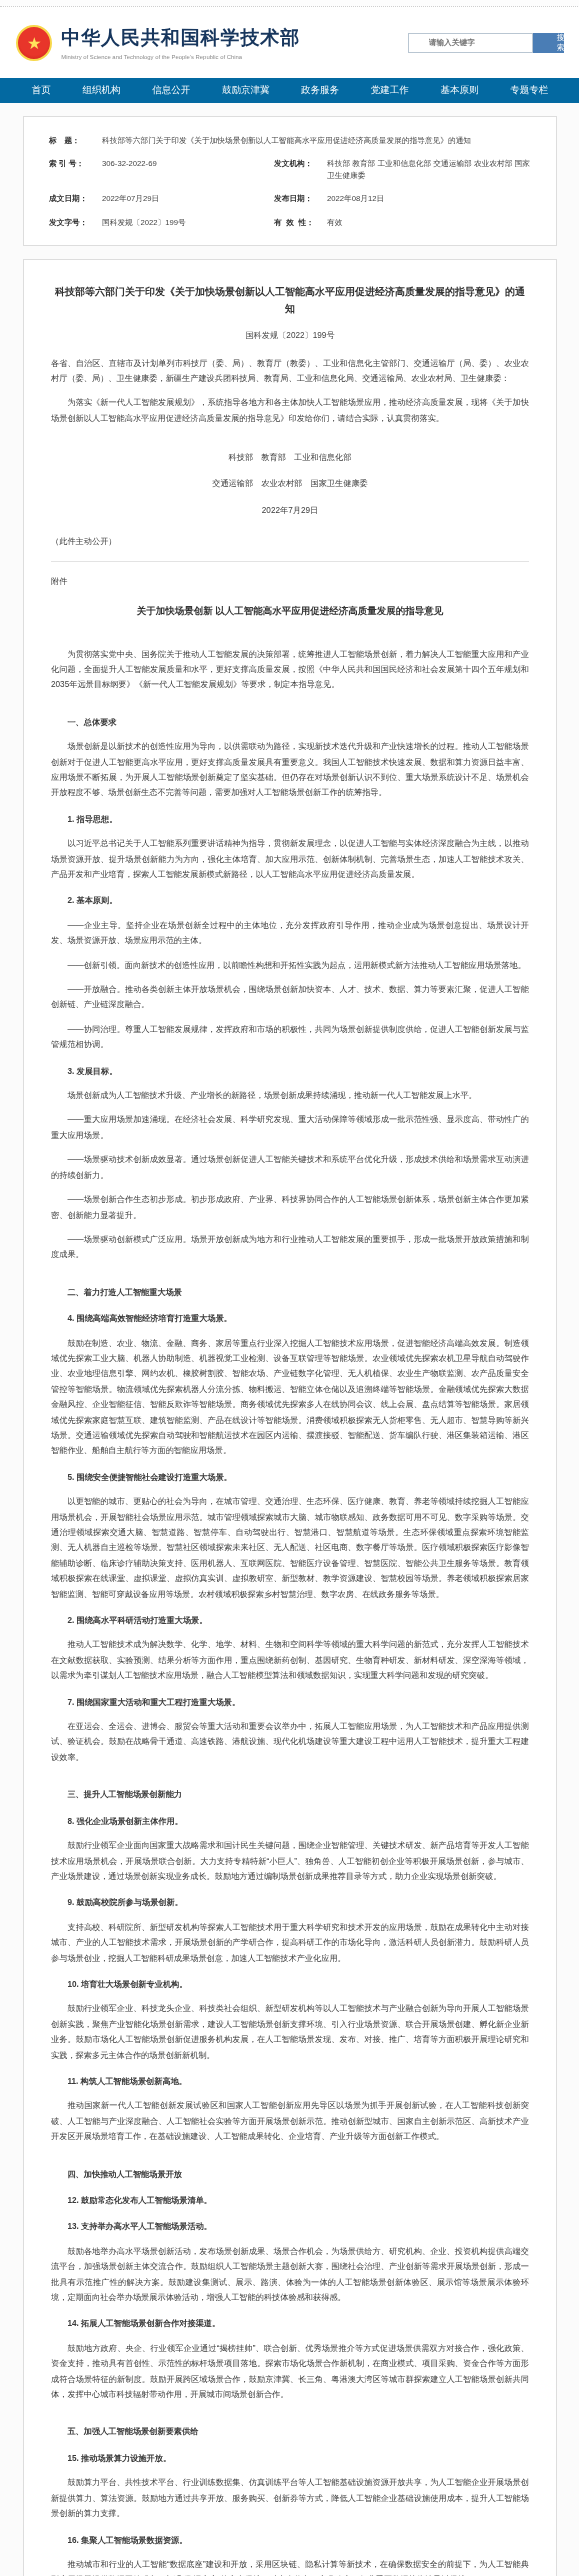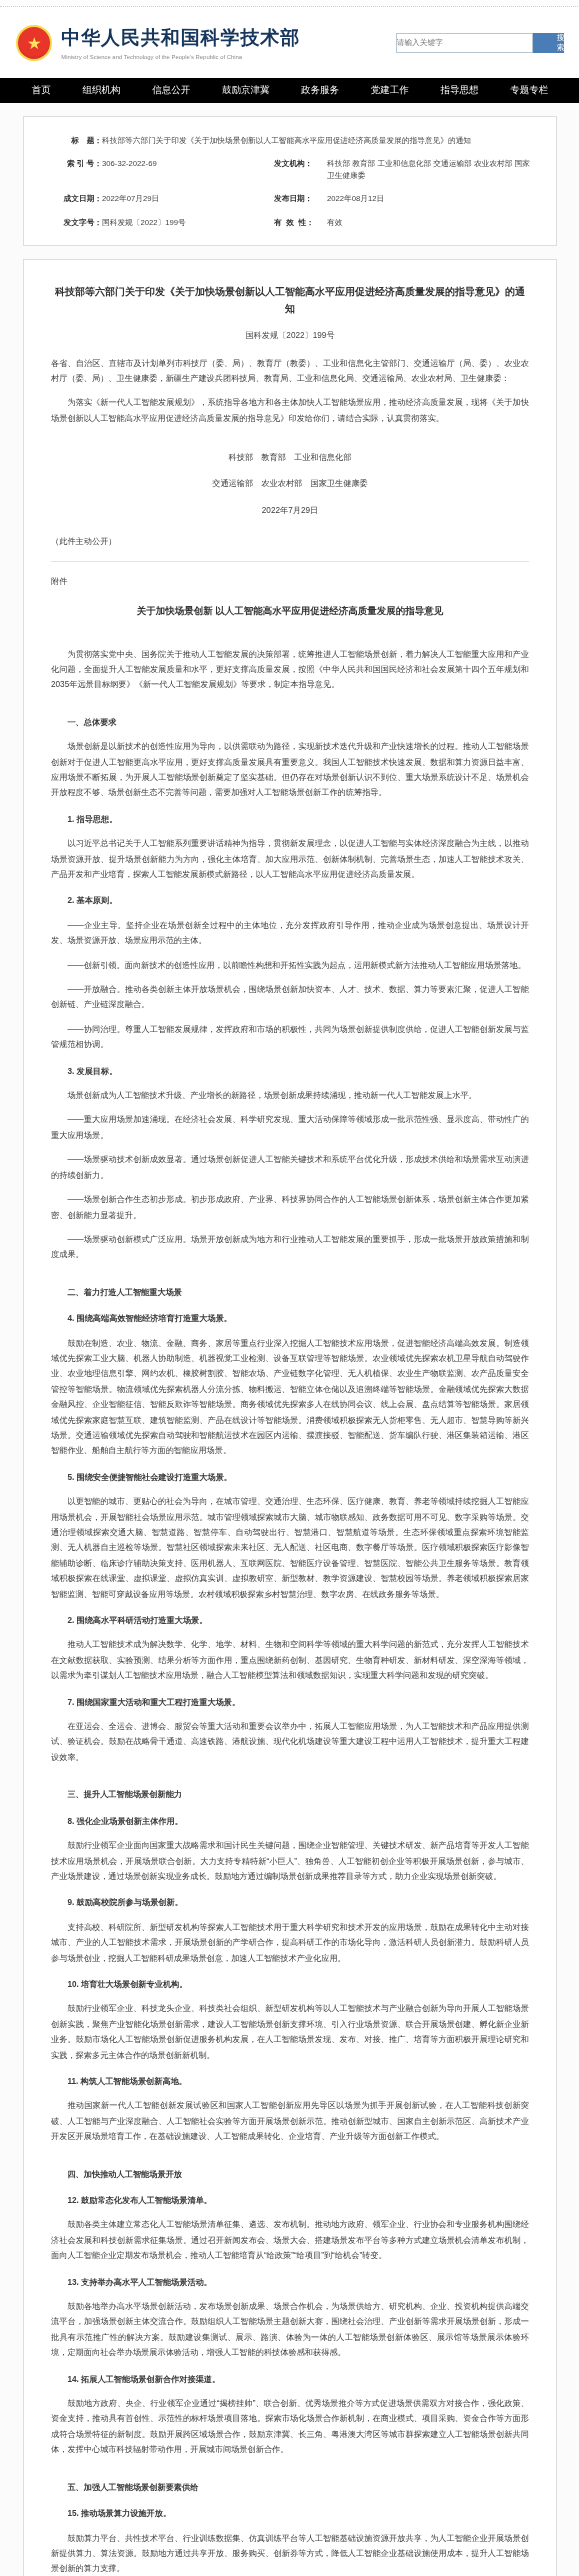--- a/index.html
+++ b/index.html
@@ -19,41 +19,41 @@
     width:36px; height:36px; border-radius:50%;
     background:radial-gradient(circle at 50% 42%, #e8352a 60%, #c21f14 100%);
     border:2.7px solid #f7d84b; display:flex; align-items:center; justify-content:center;
     color:#ffe45c; font-size:16.3px; line-height:1; flex:0 0 auto;
   }
   .site-titles { margin-left:9px; }
   .site-title-cn { font-size:19px; font-weight:bold; color:#17365d; letter-spacing:0.9px; font-family:"Liberation Serif","DejaVu Serif",serif; }
   .site-title-en { font-size:5.9px; color:#8a8a8a; margin-top:2.7px; }
   .search-area { margin-left:auto; display:flex; }
   .search-input {
-    width:137px; height:20px; border:0.9px solid #b9c6d2; padding:0 0;
-    font-size:7.7px; color:#999; outline:none; font-family:inherit;
+    width:125px; height:20px; border:0.9px solid #b9c6d2; padding:0 20px;
+    font-size:7.7px; color:#999; outline:none; font-family:inherit;font-weight:bold;
   }
   .search-btn {
     height:20px; width:31px; background:#4a7db5; color:#fff; border:none;
     font-size:7.7px; cursor:pointer; font-family:inherit;padding-left:24px;
   }
 
   
-  .main-nav { height:25px; background:#000000; display:flex; align-items:stretch; justify-content:space-around; padding:0 16px; }
+  .main-nav { height:25px; background:#0369a1; display:flex; align-items:stretch; justify-content:space-around; padding:0 16px; }
   .main-nav a { color:#ffffff; font-size:9.5px; text-decoration:none; display:flex; align-items:center; padding:0 9px; cursor:pointer; }
 
   
   .page-wrap { background:#fbfbfb; padding:12.7px 0 0 0; }
   .card { width:534px; margin:0 auto; background:#fff; border:0.9px solid #ddd; }
 
   
   .meta-card { padding:12.7px 25px 11px 25px; margin-bottom:12.7px; }
   .meta-table { width:100%; border-collapse:collapse; }
   .meta-table td { padding:5.4px 0; vertical-align:top; font-size:7.7px; line-height:1.6; }
-  .meta-label { font-weight:bold; white-space:nowrap; width:53px; color:#333;text-align:right; }
+  .meta-label { font-weight:bold; white-space:nowrap; width:53px; color:#333; }
   .meta-val { padding-right:12.7px !important; color:#444; }
   .meta-label2 { font-weight:bold; white-space:nowrap; width:53px;font-family:Liberation Mono, monospace; }
   .meta-val2 { width:204px; color:#444; }
 
   
   .content-card { padding:23.5px 27px 118px 27px; }
   .doc-title { text-align:center; font-weight:bold; font-size:10px; line-height:1.7; color:#333; margin-bottom:12.7px; }
   .doc-number { text-align:center; font-size:8.2px; color:#444; margin-bottom:14.5px; }
   .doc-body p, .doc-body div.pline { font-size:8.2px; line-height:15.4px; text-align:justify; color:#3a3a3a; }
   .salutation { margin-bottom:9px; }
@@ -86,21 +86,21 @@
   </div>
 </header>
 
 <nav class="main-nav">
     <a href="#">首页</a>
     <a href="#">组织机构</a>
     <a href="#">信息公开</a>
     <a href="#">鼓励京津冀</a>
     <a href="#">政务服务</a>
     <a href="#">党建工作</a>
-    <a href="#">指导思想</a>
+    <a href="#">基本原则</a>
     <a href="#">专题专栏</a>
   </nav>
 
 <div class="page-wrap">
 
   <section class="card meta-card">
     <table class="meta-table">
       <tbody>
         <tr>
           <td class="meta-label">标　题：</td>
@@ -179,21 +179,20 @@
           <p class="sec-h2">8. 强化企业场景创新主体作用。</p>
           <p class="indent">鼓励行业领军企业面向国家重大战略需求和国计民生关键问题，围绕企业智能管理、关键技术研发、新产品培育等开发人工智能技术应用场景机会，开展场景联合创新。大力支持专精特新“小巨人”、独角兽、人工智能初创企业等积极开展场景创新，参与城市、产业场景建设，通过场景创新实现业务成长。鼓励地方通过编制场景创新成果推荐目录等方式，助力企业实现场景创新突破。</p>
           <p class="sec-h2">9. 鼓励高校院所参与场景创新。</p>
           <p class="indent">支持高校、科研院所、新型研发机构等探索人工智能技术用于重大科学研究和技术开发的应用场景，鼓励在成果转化中主动对接城市、产业的人工智能技术需求，开展场景创新的产学研合作，提高科研工作的市场化导向，激活科研人员创新潜力。鼓励科研人员参与场景创业，挖掘人工智能科研成果场景创意，加速人工智能技术产业化应用。</p>
           <p class="sec-h2">10. 培育壮大场景创新专业机构。</p>
           <p class="indent">鼓励行业领军企业、科技龙头企业、科技类社会组织、新型研发机构等以人工智能技术与产业融合创新为导向开展人工智能场景创新实践，聚焦产业智能化场景创新需求，建设人工智能场景创新支撑环境、引入行业场景资源、联合开展场景创建、孵化新企业新业务。鼓励市场化人工智能场景创新促进服务机构发展，在人工智能场景发现、发布、对接、推广、培育等方面积极开展理论研究和实践，探索多元主体合作的场景创新新机制。</p>
           <p class="sec-h2">11. 构筑人工智能场景创新高地。</p>
           <p class="indent">推动国家新一代人工智能创新发展试验区和国家人工智能创新应用先导区以场景为抓手开展创新试验，在人工智能科技创新突破、人工智能与产业深度融合、人工智能社会实验等方面开展场景创新示范。推动创新型城市、国家自主创新示范区、高新技术产业开发区开展场景培育工作，在基础设施建设、人工智能成果转化、企业培育、产业升级等方面创新工作模式。</p>
           <p class="sec-h1">四、加快推动人工智能场景开放</p>
           <p class="sec-h2">12. 鼓励常态化发布人工智能场景清单。</p>
-          <p class="indent">鼓励各类主体建立常态化人工智能场景清单征集、遴选、发布机制。推动地方政府、领军企业、行业协会和专业服务机构围绕经济社会发展和科技创新需求征集场景。通过召开新闻发布会、场景大会、搭建场景发布平台等多种方式建立场景机会清单发布机制，面向人工智能企业定期发布场景机会，推动人工智能培育从“给政策”“给项目”到“给机会”转变。</p>
           <p class="sec-h2">13. 支持举办高水平人工智能场景活动。</p>
           <p class="indent">鼓励各地举办高水平场景创新活动，发布场景创新成果、场景合作机会，为场景供给方、研究机构、企业、投资机构提供高端交流平台，加强场景创新主体交流合作。鼓励组织人工智能场景主题创新大赛，围绕社会治理、产业创新等需求开展场景创新，形成一批具有示范推广性的解决方案。鼓励建设集测试、展示、路演、体验为一体的人工智能场景创新体验区、展示馆等场景展示体验环境，定期面向社会举办场景展示体验活动，增强人工智能的科技体验感和获得感。</p>
           <p class="sec-h2">14. 拓展人工智能场景创新合作对接渠道。</p>
           <p class="indent">鼓励地方政府、央企、行业领军企业通过“揭榜挂帅”、联合创新、优秀场景推介等方式促进场景供需双方对接合作，强化政策、资金支持，推动具有首创性、示范性的标杆场景项目落地。探索市场化场景合作新机制，在商业模式、项目采购、资金合作等方面形成符合场景特征的新制度。鼓励开展跨区域场景合作，鼓励京津冀、长三角、粤港澳大湾区等城市群探索建立人工智能场景创新共同体，发挥中心城市科技辐射带动作用，开展城市间场景创新合作。</p>
           <p class="sec-h1">五、加强人工智能场景创新要素供给</p>
           <p class="sec-h2">15. 推动场景算力设施开放。</p>
           <p class="indent">鼓励算力平台、共性技术平台、行业训练数据集、仿真训练平台等人工智能基础设施资源开放共享，为人工智能企业开展场景创新提供算力、算法资源。鼓励地方通过共享开放、服务购买、创新券等方式，降低人工智能企业基础设施使用成本，提升人工智能场景创新的算力支撑。</p>
           <p class="sec-h2">16. 集聚人工智能场景数据资源。</p>
           <p class="indent">推动城市和行业的人工智能“数据底座”建设和开放，采用区块链、隐私计算等新技术，在确保数据安全的前提下，为人工智能典型应用场景提供数据开放服务。加强“数据底座”的安全保护，对个人信息、商业秘密、行业重要数据等依法予以保护。</p>
         </div>

